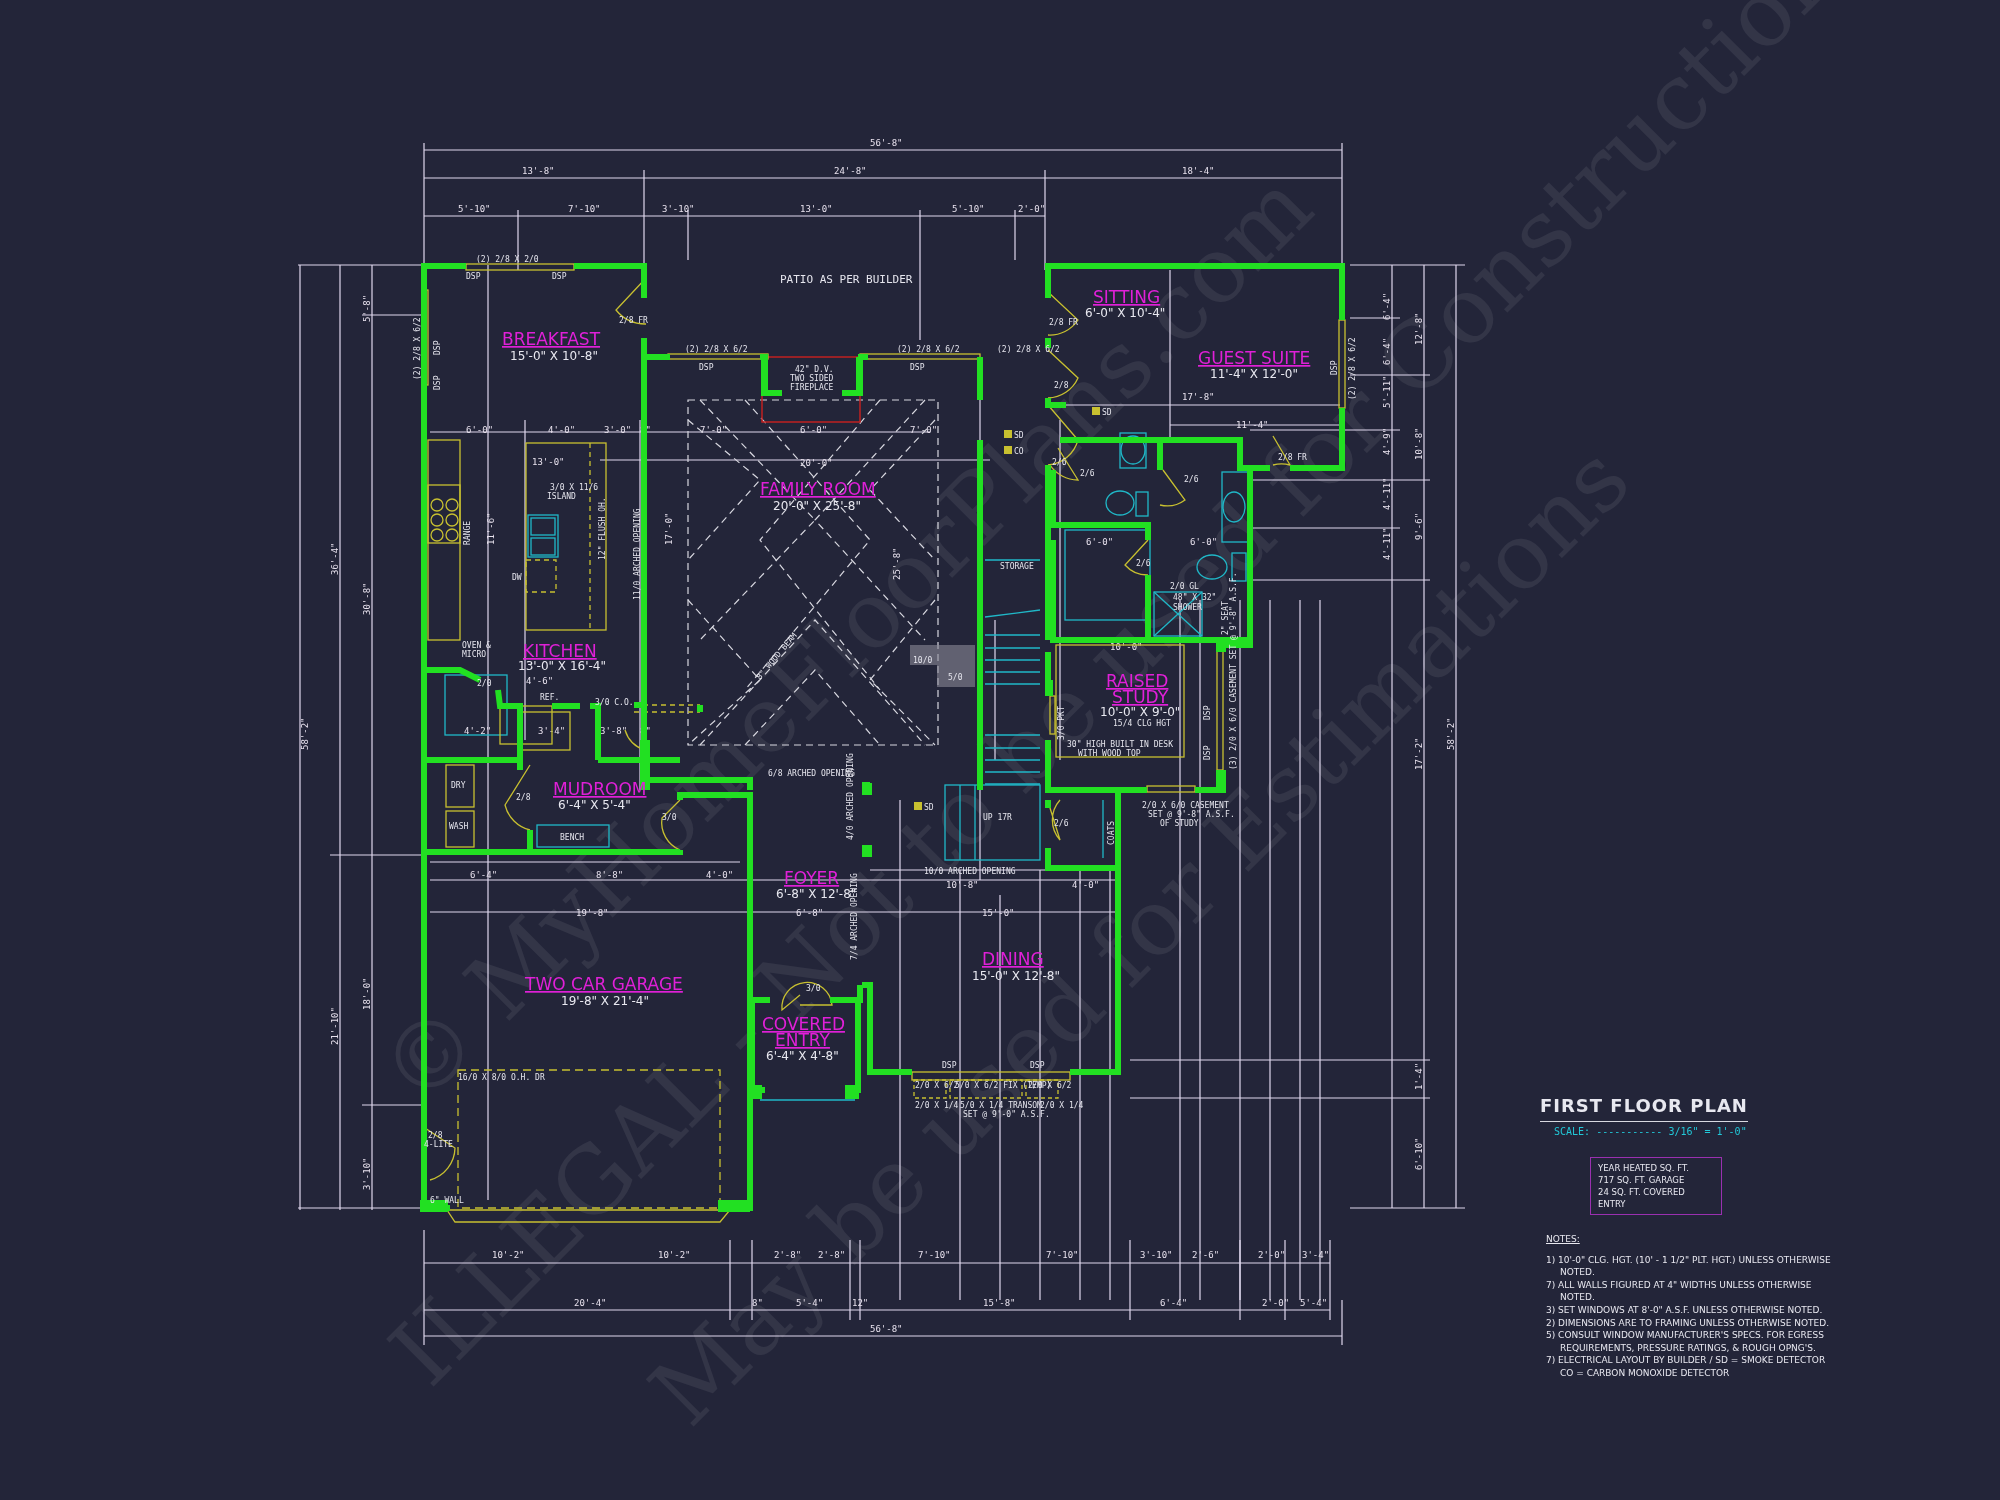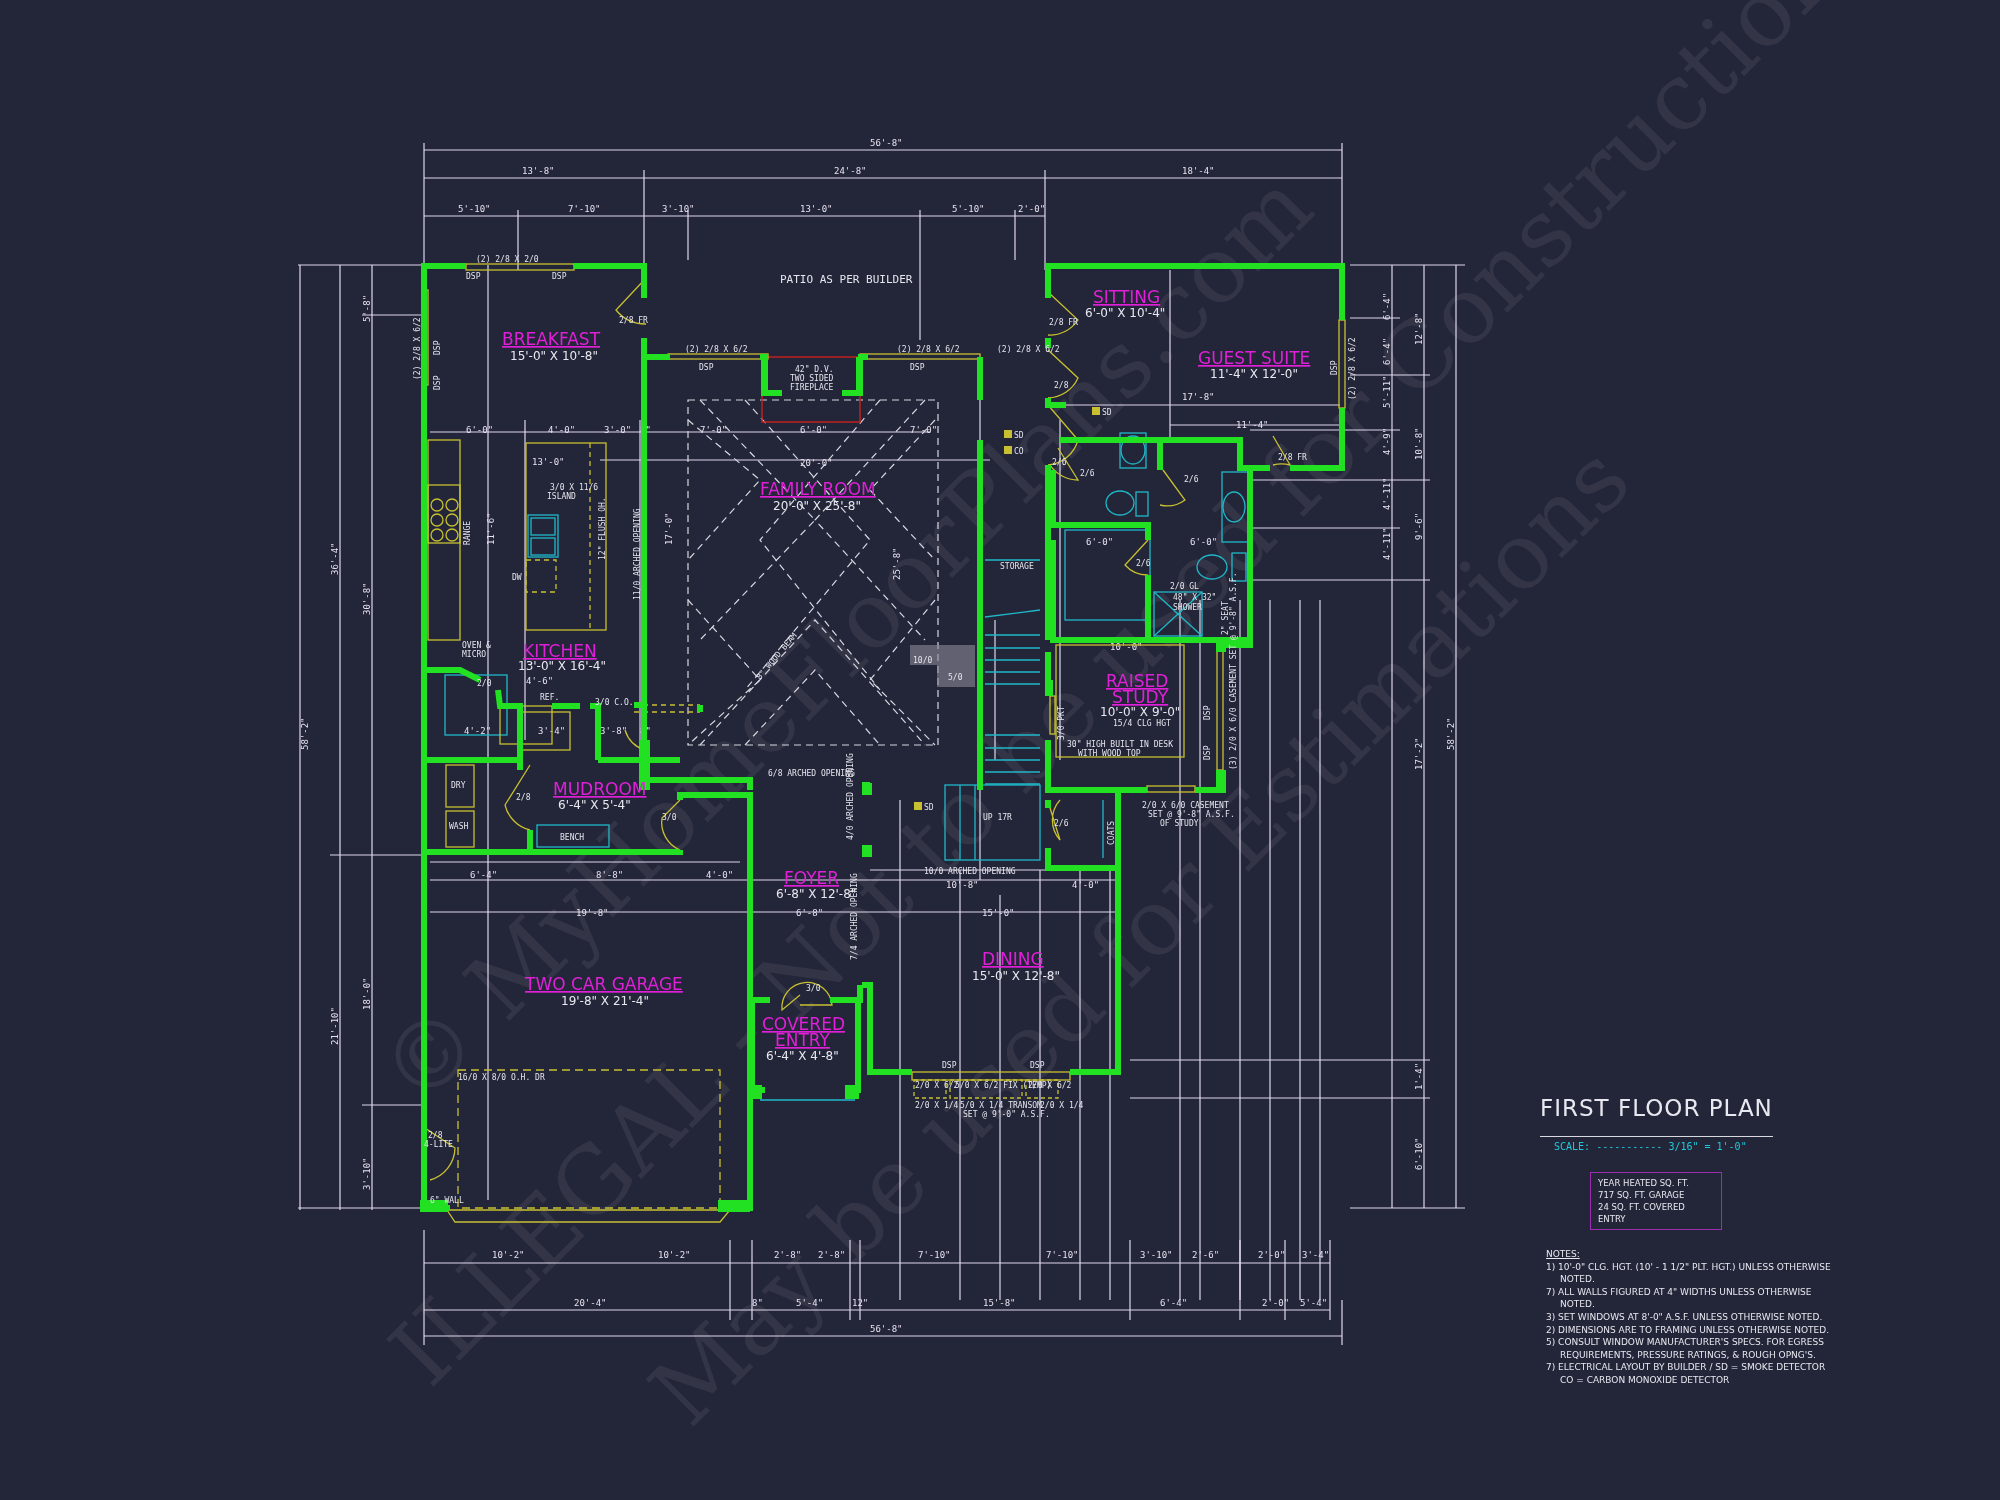--- a/index.html
+++ b/index.html
@@ -4,25 +4,25 @@
 <style>
   html,body{margin:0;padding:0;background:#232539;}
   body{width:2000px;height:1500px;overflow:hidden;position:relative;font-family:"DejaVu Sans Mono","Liberation Mono",monospace;}
   #plan{position:absolute;left:0;top:0;width:2000px;height:1500px;}
   .dim{fill:#e8e2ee;font-size:9px;font-family:"DejaVu Sans Mono",monospace;}
   .lbl{fill:#e6e6ee;font-size:8px;font-family:"DejaVu Sans Mono",monospace;}
   .rname{fill:#e020d8;font-size:17px;font-family:"DejaVu Sans",sans-serif;text-decoration:underline;}
   .rsize{fill:#e8e8f0;font-size:12px;font-family:"DejaVu Sans",sans-serif;}
   .wm{fill:#ffffff;opacity:0.07;font-family:"DejaVu Serif",serif;}
   #titleblock{position:absolute;left:1540px;top:1095px;width:300px;color:#e8e8f0;}
-  .tb-title{font-family:"DejaVu Sans",sans-serif;font-size:23px;letter-spacing:1px;border-bottom:1.5px solid #d8d8e0;display:inline-block;padding-bottom:15px;}
+  .tb-title{font-family:"DejaVu Sans",sans-serif;font-size:18px;letter-spacing:1px;border-bottom:1.5px solid #d8d8e0;display:inline-block;padding-bottom:5px;font-weight:bold;}
   .tb-scale{color:#22c8d8;font-size:10px;margin:4px 0 0 14px;font-family:"DejaVu Sans Mono",monospace;}
   .tb-box{margin:20px 0 0 50px;border:1.5px solid #9a30b0;padding:4px 7px;width:116px;font-size:8.5px;line-height:12px;font-family:"DejaVu Sans",sans-serif;}
   .tb-notes{margin:18px 0 0 6px;font-size:9px;line-height:12.6px;font-family:"DejaVu Sans",sans-serif;}
-  .tb-notes-h{text-decoration:underline;margin-bottom:0;}
+  .tb-notes-h{text-decoration:underline;margin-bottom:8px;}
   .note{padding-left:14px;text-indent:-14px;}
 </style>
 </head>
 <body>
 
 <svg id="plan" viewBox="0 0 2000 1500" xmlns="http://www.w3.org/2000/svg">
 
   <g>
     <text class="wm" font-size="92" transform="translate(420,1110) rotate(-45)">© MyHomeFloorPlans.com</text>
     <text class="wm" font-size="92" transform="translate(430,1390) rotate(-45)">ILLEGAL - Not to be used for Construction</text>

